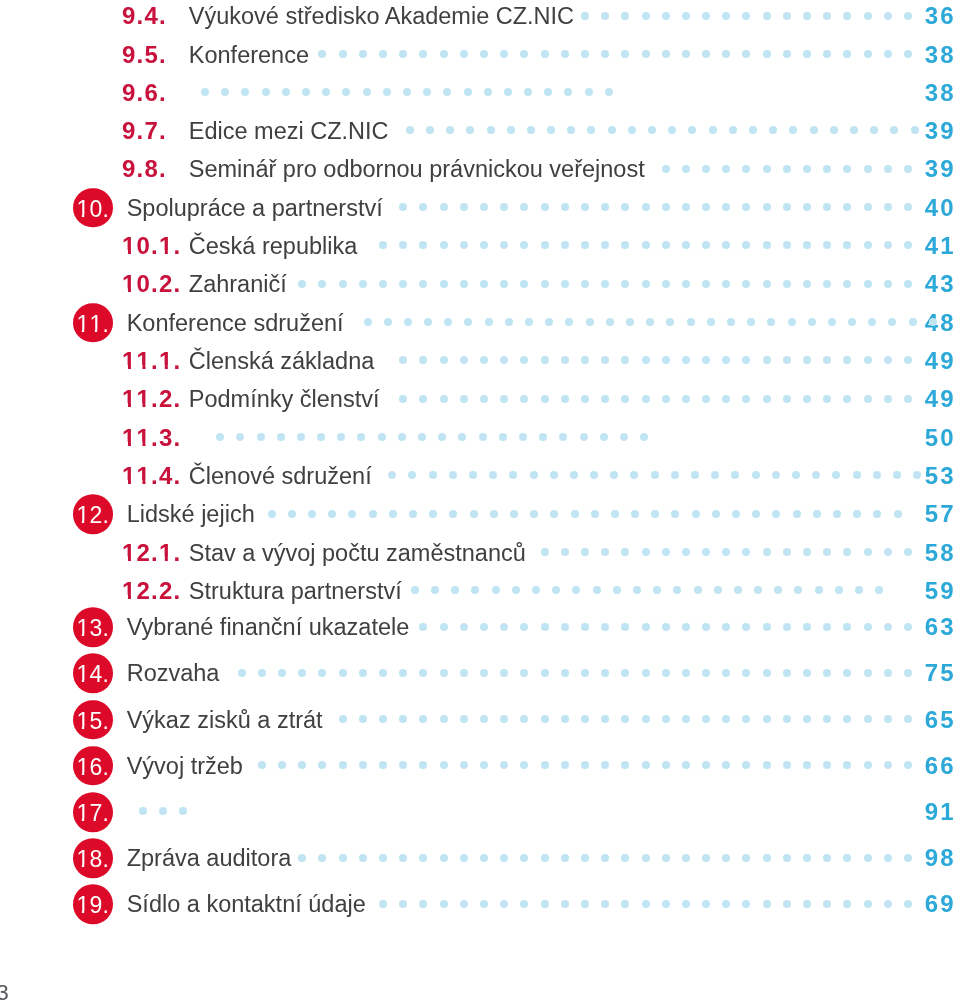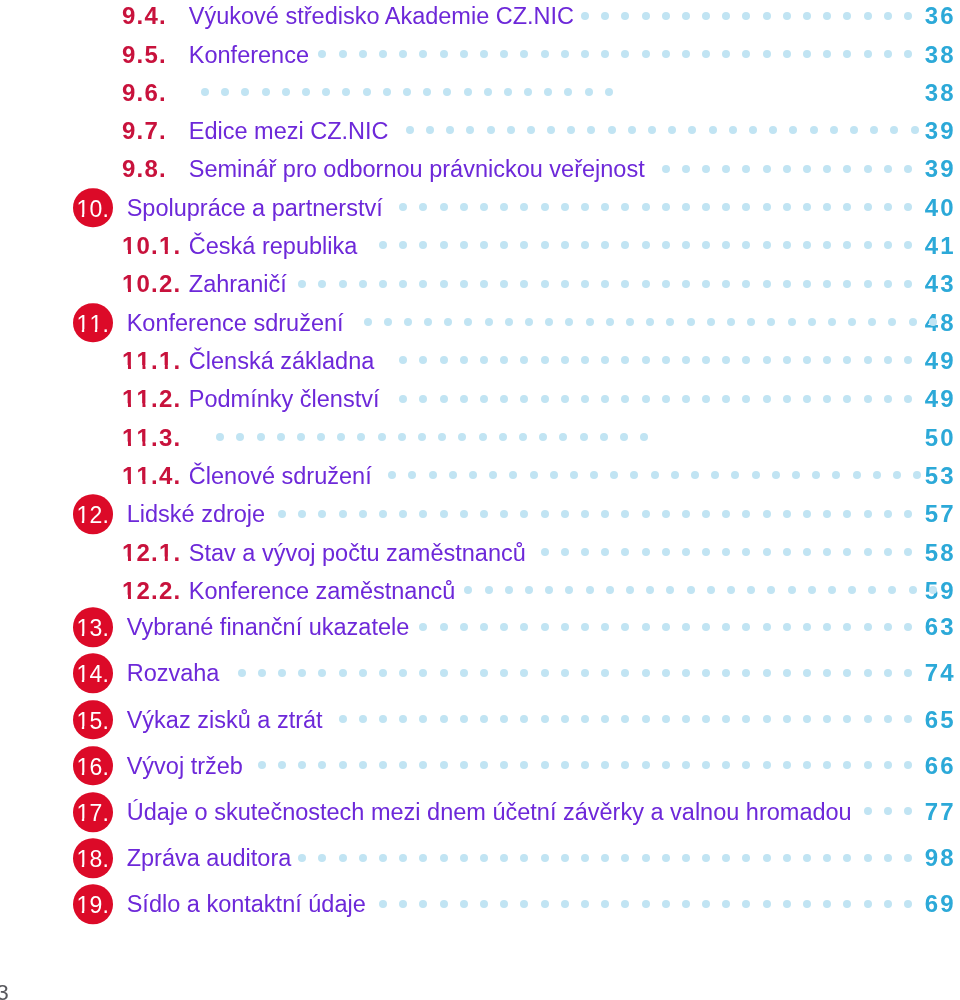--- a/index.html
+++ b/index.html
@@ -37,21 +37,21 @@
     font-weight:normal; letter-spacing:0.2px;
   }
   .row-inner {
     position:absolute; top:50%; transform:translateY(-50%);
     right:6.5px; display:flex; align-items:center; height:30px;
   }
   .row-inner.sub  { left:188.8px; }
   .row-inner.main { left:126.7px; }
 
   .title {
-    color:#6d28d9; font-size:23.5px; white-space:nowrap; line-height:30px;
+    color:#404040; font-size:23.5px; white-space:nowrap; line-height:30px;
     flex:0 0 auto;
   }
   .leader {
     flex:1 1 auto; align-self:center; height:8px; min-width:0;
     margin:0 2px 0 9.0px; position:relative;
   }
   .leader i {
     position:absolute; top:-0.7px; width:8px; height:8px; border-radius:50%;
     background:#c1e4f3; display:block;
   }
@@ -516,21 +516,21 @@
             <i style="left:512.28px"></i>
             <i style="left:532.47px"></i>
           </span>
       <span class="pagenum">53</span>
     </div>
   </div>
       <div class="toc-row" style="top: 514.215px;">
 
     <div class="num-badge"><span class="g1">1</span>2.</div>
     <div class="row-inner main">
-      <span class="title">Lidské zdroje</span>
+      <span class="title">Lidské jejich</span>
       <span class="leader">
             <i style="left:3.95px"></i>
             <i style="left:24.14px"></i>
             <i style="left:44.33px"></i>
             <i style="left:64.52px"></i>
             <i style="left:84.71px"></i>
             <i style="left:104.90px"></i>
             <i style="left:125.09px"></i>
             <i style="left:145.28px"></i>
             <i style="left:165.47px"></i>
@@ -587,21 +587,21 @@
             <i style="left:349.00px"></i>
             <i style="left:369.19px"></i>
           </span>
       <span class="pagenum">58</span>
     </div>
   </div>
       <div class="toc-row" style="top: 590.825px;">
     <div class="num-sub"><span class="g1">1</span>2.2.</div>
 
     <div class="row-inner sub">
-      <span class="title">Konference zaměstnanců</span>
+      <span class="title">Struktura partnerství</span>
       <span class="leader">
             <i style="left:0.18px"></i>
             <i style="left:20.37px"></i>
             <i style="left:40.56px"></i>
             <i style="left:60.75px"></i>
             <i style="left:80.94px"></i>
             <i style="left:101.13px"></i>
             <i style="left:121.32px"></i>
             <i style="left:141.51px"></i>
             <i style="left:161.70px"></i>
@@ -693,21 +693,21 @@
             <i style="left:514.04px"></i>
             <i style="left:534.23px"></i>
             <i style="left:554.42px"></i>
             <i style="left:574.61px"></i>
             <i style="left:594.80px"></i>
             <i style="left:614.99px"></i>
             <i style="left:635.18px"></i>
             <i style="left:655.37px"></i>
             <i style="left:675.56px"></i>
           </span>
-      <span class="pagenum">74</span>
+      <span class="pagenum">75</span>
     </div>
   </div>
       <div class="toc-row" style="top: 719.66px;">
 
     <div class="num-badge"><span class="g1">1</span>5.</div>
     <div class="row-inner main">
       <span class="title">Výkaz zisků a ztrát</span>
       <span class="leader">
             <i style="left:7.09px"></i>
             <i style="left:27.28px"></i>
@@ -782,27 +782,26 @@
             <i style="left:631.87px"></i>
             <i style="left:652.06px"></i>
           </span>
       <span class="pagenum">66</span>
     </div>
   </div>
       <div class="toc-row" style="top: 812.02px;">
 
     <div class="num-badge"><span class="g1">1</span>7.</div>
     <div class="row-inner main">
-      <span class="title">Údaje o skutečnostech mezi dnem účetní závěrky a valnou hromadou</span>
       <span class="leader">
             <i style="left:2.95px"></i>
             <i style="left:23.14px"></i>
             <i style="left:43.33px"></i>
           </span>
-      <span class="pagenum">77</span>
+      <span class="pagenum">91</span>
     </div>
   </div>
       <div class="toc-row" style="top: 858.2px;">
 
     <div class="num-badge"><span class="g1">1</span>8.</div>
     <div class="row-inner main">
       <span class="title">Zpráva auditora</span>
       <span class="leader">
             <i style="left:-1.98px"></i>
             <i style="left:18.21px"></i>

